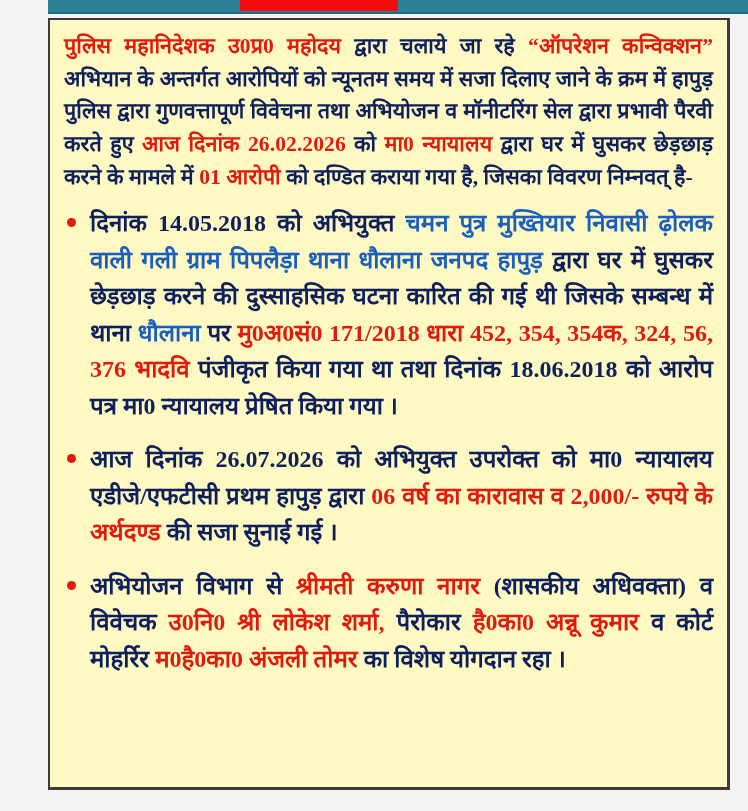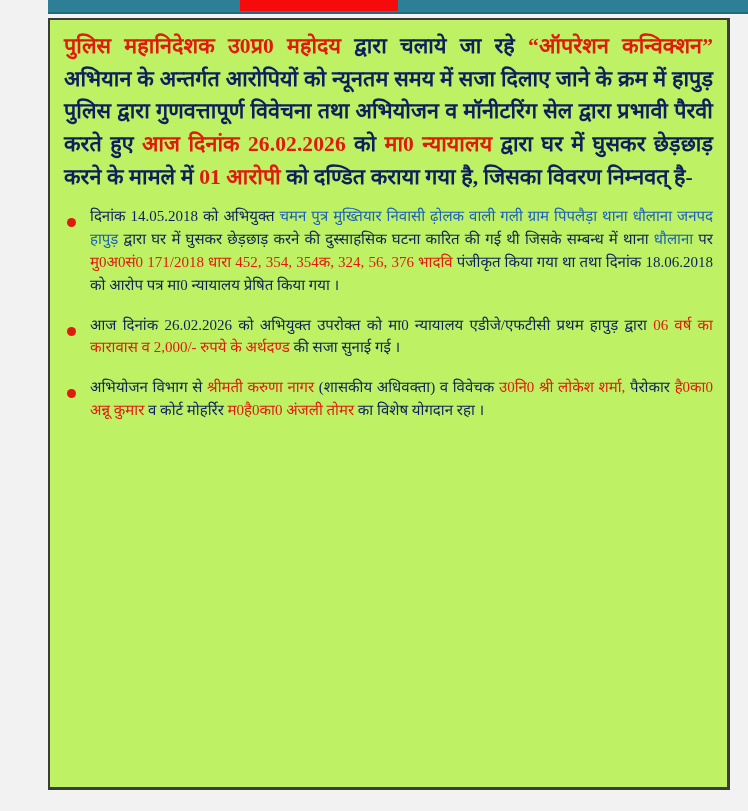--- a/index.html
+++ b/index.html
@@ -35,21 +35,21 @@
   }
 
   
   #press-note-sheet {
     position: absolute;
     left: 48px;
     top: 18px;
     width: 682px;
     height: 772px;
     box-sizing: border-box;
-    background: #bef264;
+    background: #fef9c3;
     border: 2px solid #3b3b3b;
     border-right-width: 3px;
     border-bottom-width: 3px;
     padding: 10px 14px 8px 14px;
     overflow: hidden;
   }
 
   .para {
     margin: 0;
     font-size: 21.5px;
@@ -87,23 +87,23 @@
     left: 3px;
     top: 13px;
     width: 9px;
     height: 9px;
     border-radius: 50%;
     background: #e01b0e;
   }
 
   .bullet-text {
     display: block;
-    font-size: 15px;
+    font-size: 24px;
     line-height: 1.52;
-    font-weight: normal;
+    font-weight: bold;
     color: #0d1f5c;
     text-align: justify;
     text-justify: inter-word;
   }
 </style>
 </head>
 <body>
 
 <div id="app-header-bar">
   <div id="header-red-block"></div>
@@ -118,21 +118,21 @@
   <ul id="bullet-list">
 
     <li>
       <span class="bullet-dot"></span>
       <span class="bullet-text"><span class="blue">दिनांक 14.05.2018 को अभियुक्त </span><span class="lblue">चमन पुत्र मुख्तियार निवासी ढ़ोलक वाली गली ग्राम पिपलैड़ा थाना धौलाना जनपद हापुड़</span><span class="blue"> द्वारा घर में घुसकर छेड़छाड़ करने की दुस्साहसिक घटना कारित की गई थी जिसके सम्बन्ध में थाना </span><span class="lblue">धौलाना</span><span class="blue"> पर </span><span class="red">मु0अ0सं0 171/2018 धारा 452, 354, 354क, 324, 56, 376 भादवि</span><span class="blue"> पंजीकृत किया गया था तथा दिनांक 18.06.2018 को आरोप पत्र मा0 न्यायालय प्रेषित किया गया ।</span>
       </span>
     </li>
 
     <li>
       <span class="bullet-dot"></span>
-      <span class="bullet-text"><span class="blue">आज दिनांक 26.02.2026 को अभियुक्त उपरोक्त को मा0 न्यायालय एडीजे/एफटीसी प्रथम हापुड़ द्वारा </span><span class="red">06 वर्ष का कारावास व 2,000/- रुपये के अर्थदण्ड</span><span class="blue"> की सजा सुनाई गई ।</span>
+      <span class="bullet-text"><span class="blue">आज दिनांक 26.07.2026 को अभियुक्त उपरोक्त को मा0 न्यायालय एडीजे/एफटीसी प्रथम हापुड़ द्वारा </span><span class="red">06 वर्ष का कारावास व 2,000/- रुपये के अर्थदण्ड</span><span class="blue"> की सजा सुनाई गई ।</span>
       </span>
     </li>
 
     <li>
       <span class="bullet-dot"></span>
       <span class="bullet-text"><span class="blue">अभियोजन विभाग से </span><span class="red">श्रीमती करुणा नागर</span><span class="blue"> (शासकीय अधिवक्ता) व विवेचक </span><span class="red">उ0नि0 श्री लोकेश शर्मा,</span><span class="blue"> पैरोकार </span><span class="red">है0का0 अन्नू कुमार</span><span class="blue"> व कोर्ट मोहर्रिर </span><span class="red">म0है0का0 अंजली तोमर</span><span class="blue"> का विशेष योगदान रहा ।</span>
       </span>
     </li>
 
   </ul>

